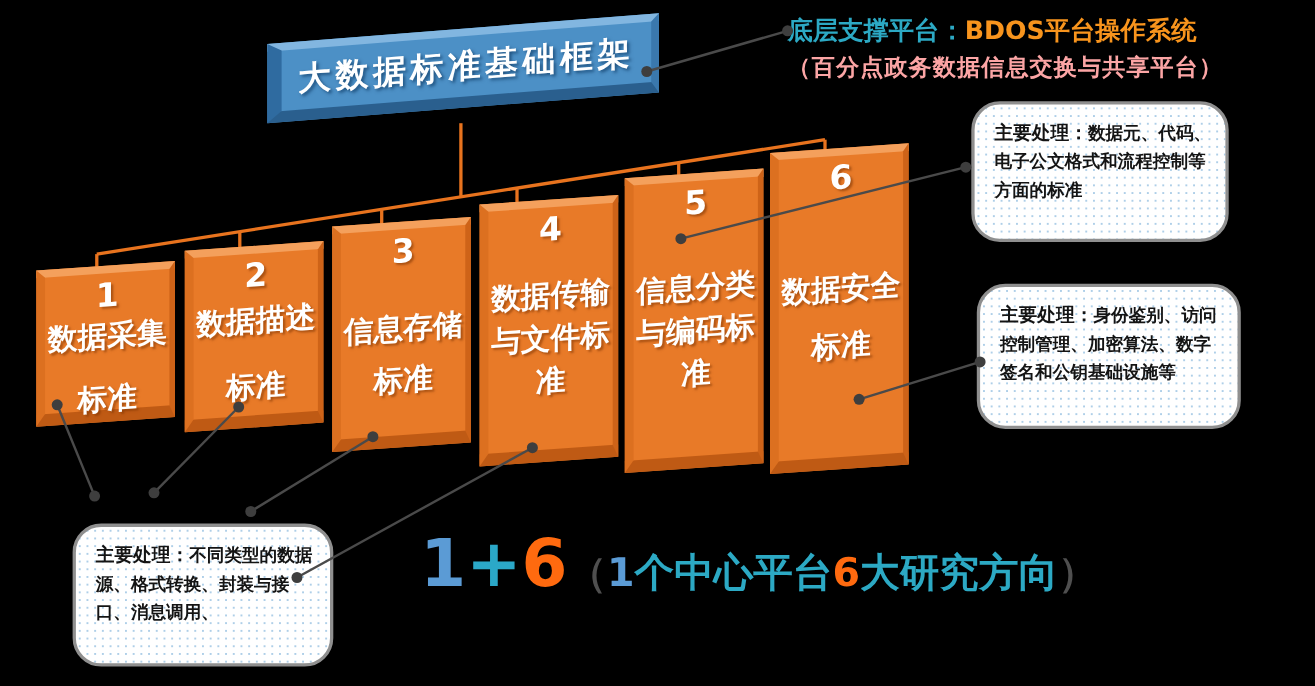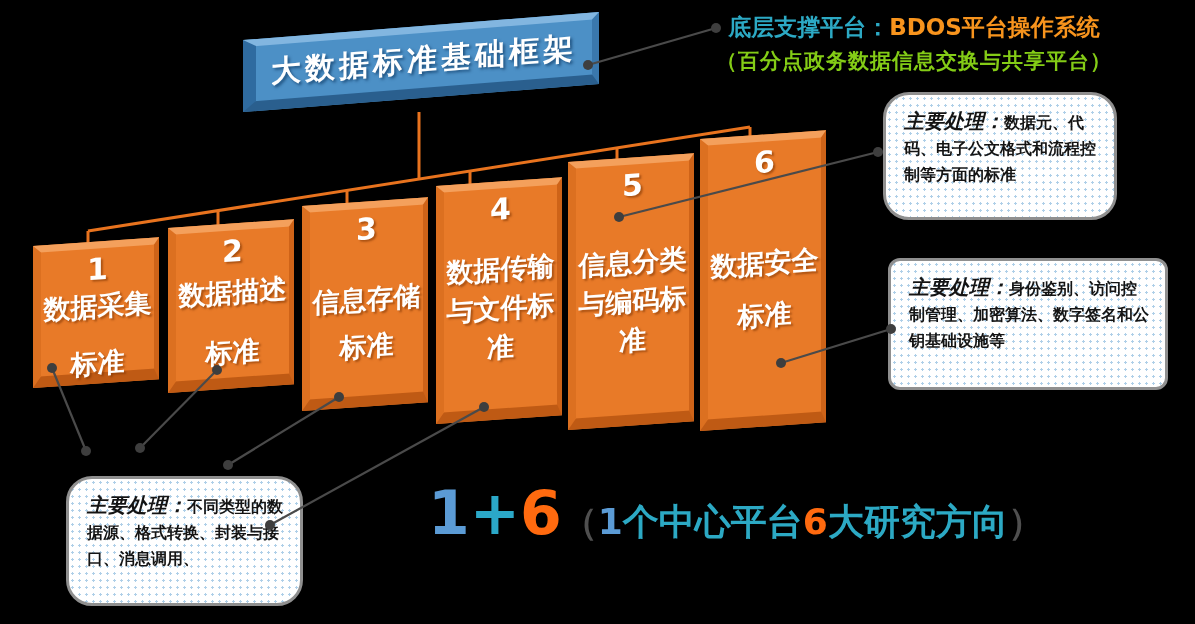--- a/index.html
+++ b/index.html
@@ -29,35 +29,35 @@
   .p-num{font-size:30px;font-weight:bold;line-height:34px;}
   .p-name{text-align:center;}
   .p-name div{font-size:27px;font-weight:bold;line-height:39px;white-space:nowrap;}
   .p-suffix{font-size:27px;font-weight:bold;line-height:39px;}
 
   
   .callout{position:absolute;box-sizing:border-box;background-color:#ffffff;
     background-image:radial-gradient(#AECFE8 1.2px,transparent 1.3px);background-size:7px 7px;
     border:3px solid #8F8F8F;border-radius:26px;color:#141414;
     padding:13px 13px 8px 18px;z-index:3;line-height:26px;}
-  .c-label{font-size:20px;font-weight:800;font-style:italic;}
+  .c-label{font-size:17px;font-weight:800;}
   .c-body{font-size:16px;font-weight:700;}
   #callout-format{left:883px;top:92px;width:234px;height:128px;}
-  #callout-security{left:888px;top:258px;width:280px;height:132px;border-radius:12px;}
+  #callout-security{left:888px;top:258px;width:240px;height:132px;}
   #callout-collection{left:33px;top:476px;width:237px;height:130px;margin-left:33px;}
 
   
   .header{position:absolute;left:716px;top:12px;z-index:2;white-space:nowrap;}
-  .h-line1{font-size:23px;font-weight:800;text-align:center;}
+  .h-line1{font-size:23px;font-weight:800;}
   .h-label{color:#2CA9C4;}
   .h-value{color:#F8941D;}
-  .h-sub{font-size:21px;font-weight:600;color:#84cc16;margin-top:4px;letter-spacing:1px;}
+  .h-sub{font-size:21px;font-weight:600;color:#fca5a5;margin-top:4px;letter-spacing:1px;}
 
   
-  .footer{position:absolute;left:382px;top:482px;z-index:2;white-space:nowrap;margin-left:46px;}
+  .footer{position:absolute;left:382px;top:482px;z-index:2;white-space:nowrap;}
   .f-line1{display:flex;align-items:baseline;}
   .f-seg-big{font-size:60px;font-weight:800;line-height:62px;}
   .f-seg-small{font-size:36px;font-weight:800;}
   .f-sub{font-size:40px;font-weight:800;color:#FF6A0F;letter-spacing:2px;margin-top:4px;margin-left:6px;}
 </style>
 </head>
 <body>
 
 <div id="canvas">
 

